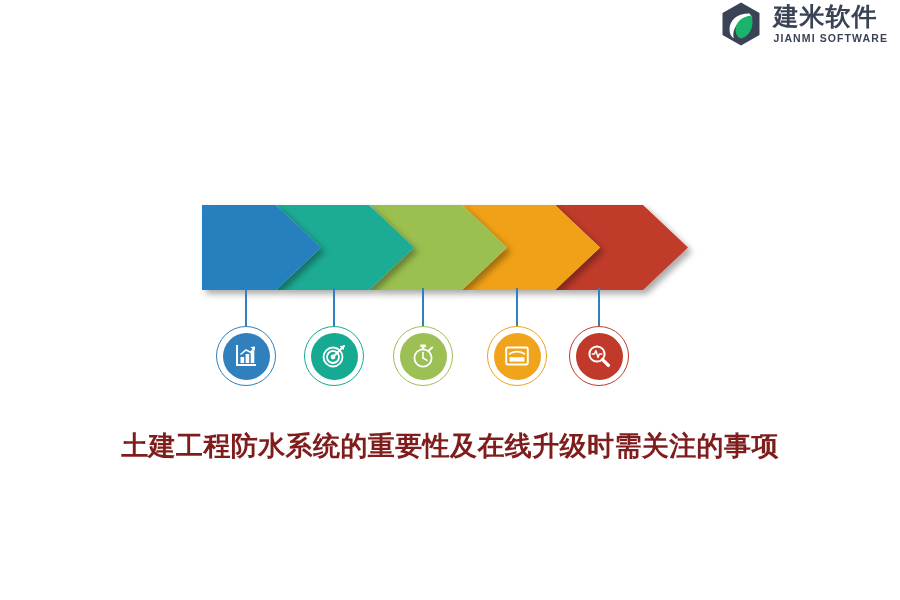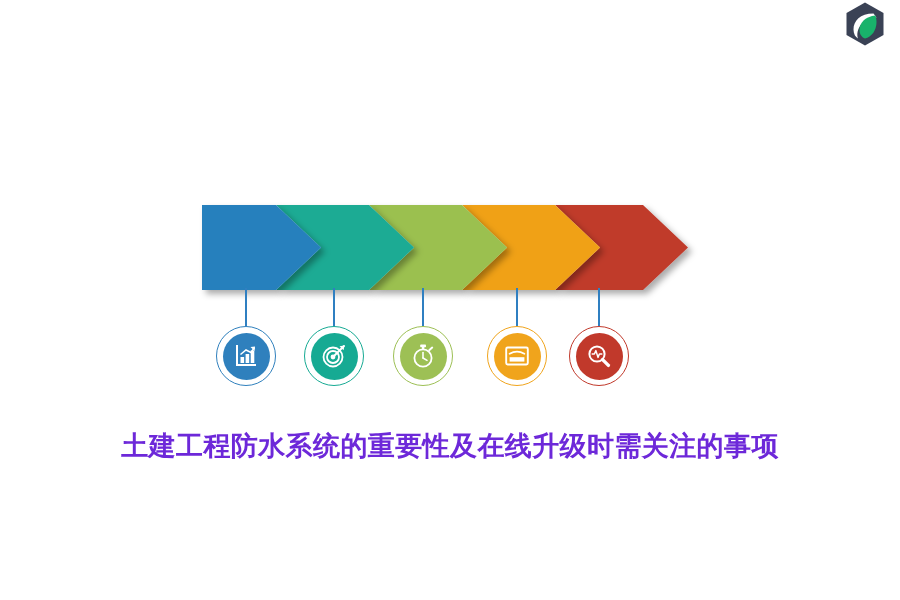--- a/index.html
+++ b/index.html
@@ -130,34 +130,38 @@
 
   
   .page-title {
     position: absolute;
     left: 0;
     right: 0;
     top: 428px;
     text-align: center;
     font-size: 27px;
     font-weight: bold;
-    color: #6d28d9;
+    color: #7f1d1d;
     letter-spacing: 0.4px;
     white-space: nowrap;
   }
 </style>
 </head>
 <body>
 
 <div class="brand">
   <svg class="brand-mark" viewBox="0 0 46 46">
     <path d="M23 1.5 L41.5 12 L41.5 34 L23 44.5 L4.5 34 L4.5 12 Z" fill="#3a4255"></path>
     <path d="M31.5 12.5 C18 12.5 11.5 20 11.5 28.5 C11.5 33 13.5 36 16 37.5 C14.5 33.5 15.5 27 20 22.5 C24 18.5 29 16.5 34.5 16.5 Z" fill="#ffffff"></path>
     <path d="M33.5 14.5 C23.5 15.5 17.5 21.5 17.5 29 C17.5 33.5 20 36.5 23 37.5 C29.5 36 34.5 29.5 34.5 21 C34.5 18.5 34 16.3 33.5 14.5 Z" fill="#19b36b"></path>
   </svg>
+  <div class="brand-text">
+    <div class="brand-cn">建米软件</div>
+    <div class="brand-en">JIANMI SOFTWARE</div>
+  </div>
 </div>
 
 <div class="process-band">
   <svg class="chev-svg" viewBox="0 0 490 85" preserveAspectRatio="none">
     <defs>
       <filter id="chevShadow" x="-20%" y="-20%" width="150%" height="160%">
         <feDropShadow dx="4" dy="4" stdDeviation="3.2" flood-color="#000000" flood-opacity="0.33"></feDropShadow>
       </filter>
     </defs>
 

